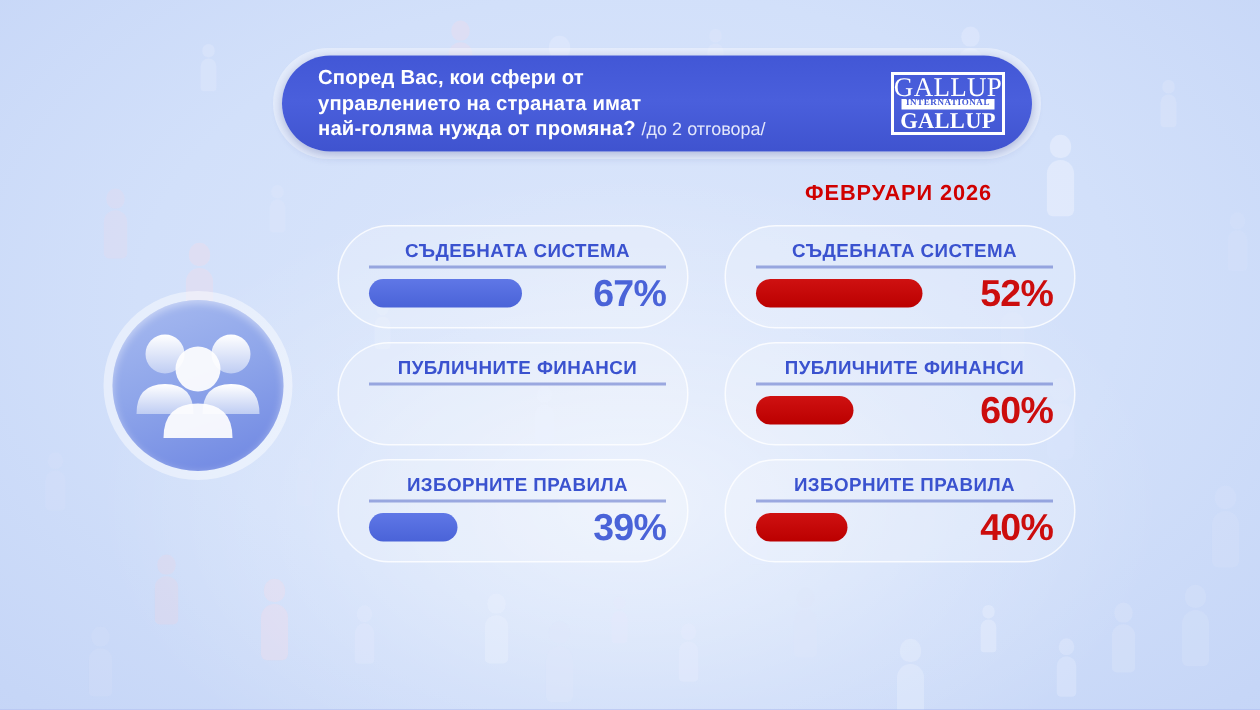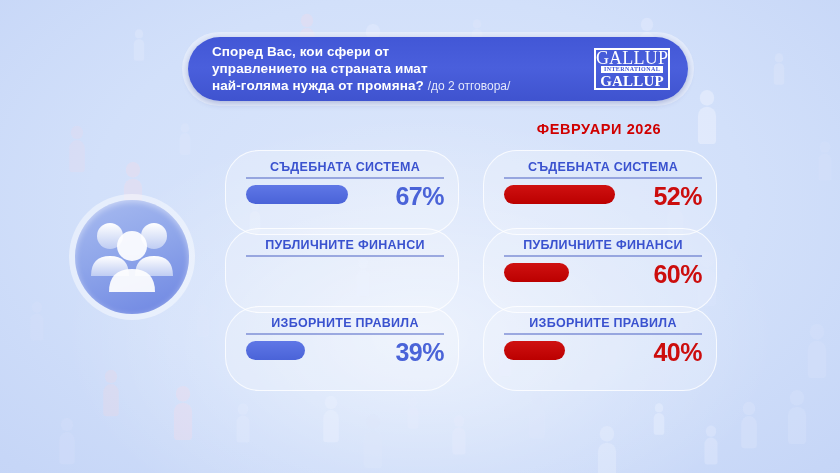--- a/index.html
+++ b/index.html
@@ -182,21 +182,21 @@
     font-weight: bold;
     letter-spacing: .6px;
   }
   .col-head.left  { left: 225px; width: 232px; text-align: center; color: #3f55d2; }
   .col-head.right { left: 483px; width: 232px; text-align: center; color: #d00000; }
 
   
   .card {
     position: absolute;
     width: 234px;
-    height: 85px;
+    height: 69px;
     border-radius: 34px;
     background: rgba(255,255,255,0.20);
     border: 1.5px solid rgba(255,255,255,0.78);
     box-sizing: border-box;
     padding: 9px 14px 0 20px;
   }
   .card .label {
     font-size: 12.5px;
     font-weight: bold;
     letter-spacing: .3px;
@@ -204,20 +204,21 @@
     text-align: center;
     white-space: nowrap;
   }
   .card .rule {
     height: 1.5px;
     background: rgba(90,110,200,0.55);
     margin: 3px 0 0 0;
   }
   .card .row {
     display: flex;
+    align-items: center;
     margin-top: 6px;
     height: 22px;
   }
   .bar {
     height: 19px;
     border-radius: 10px;
     flex: none;
   }
   .pct {
     margin-left: auto;

